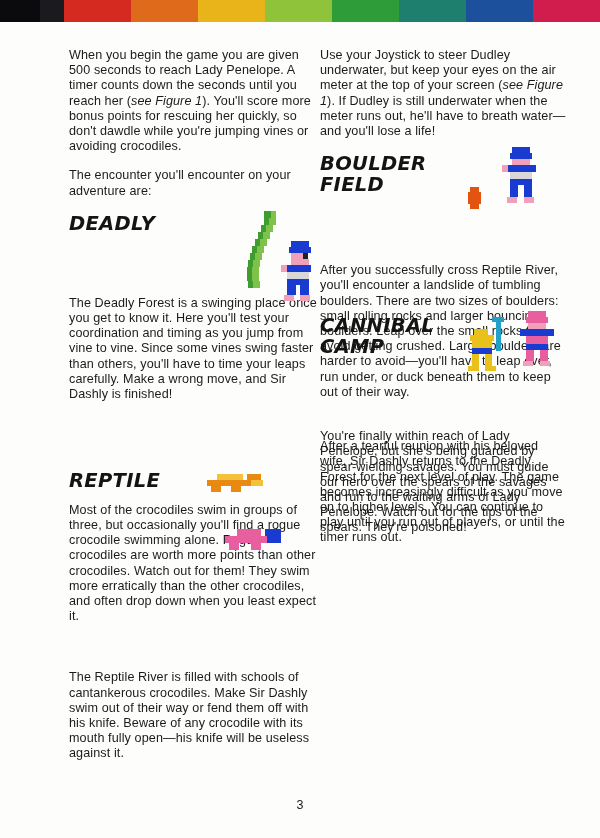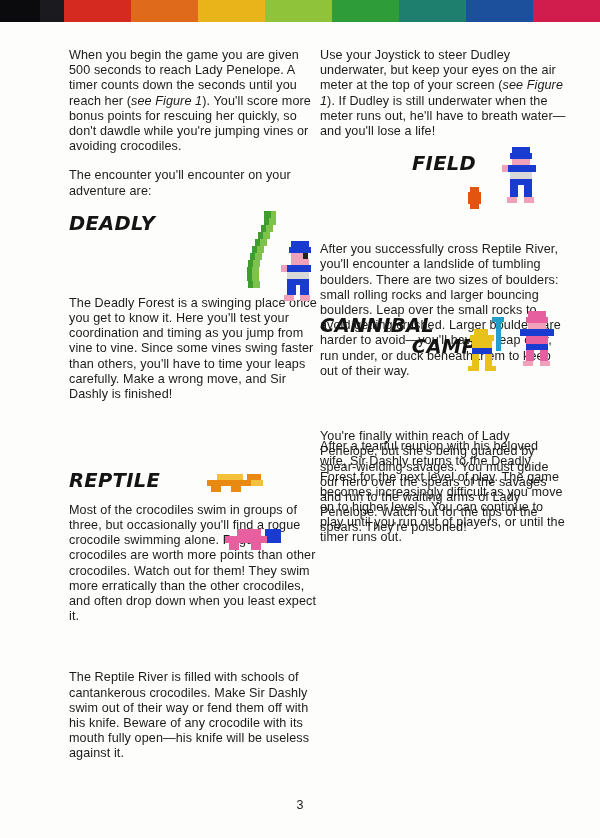--- a/index.html
+++ b/index.html
@@ -72,21 +72,21 @@
     font-family: "DejaVu Sans", sans-serif;
     font-weight: bold;
     font-style: italic;
     font-size: 19.5px;
     line-height: 21px;
     letter-spacing: 0.3px;
     color: #141414;
     margin: 2px 0 12px 0;
     text-transform: uppercase;
   }
-  h2.head .l2 { display: block; text-align: center; }
+  h2.head .l2 { display: block; }
 
   .sec { position: relative; }
 
   
   .sprite {
     position: absolute;
     image-rendering: pixelated;
   }
   .px { position: absolute; }
 
@@ -203,20 +203,21 @@
       </div>
 
     </div>
 
     <div class="col col-right">
 
       <p class="para">Use your Joystick to steer Dudley underwater, but keep your eyes on the air meter at the top of your screen (<em>see</em> <em>Figure 1</em>). If Dudley is still underwater when the meter runs out, he'll have to breath water—and you'll lose a life!</p>
 
       <div class="sec" style="height:160px;">
         <h2 class="head">
+          <span class="l1">BOULDER</span>
           <span class="l2">FIELD</span>
         </h2>
 
         <div class="sprite" style="left:182px; top:-6px; width:40px; height:62px;">
           <div class="px" style="left:10px; top:0px;  width:18px; height:6px; background:#1a3bd0;"></div>
           <div class="px" style="left:8px;  top:6px;  width:22px; height:6px; background:#1a3bd0;"></div>
           <div class="px" style="left:10px; top:12px; width:18px; height:6px; background:#f0a0b8;"></div>
           <div class="px" style="left:4px;  top:18px; width:30px; height:7px; background:#1a3bd0;"></div>
           <div class="px" style="left:0px;  top:18px; width:6px;  height:7px; background:#f0a0b8;"></div>
           <div class="px" style="left:8px;  top:25px; width:22px; height:7px; background:#d8d8d8;"></div>

